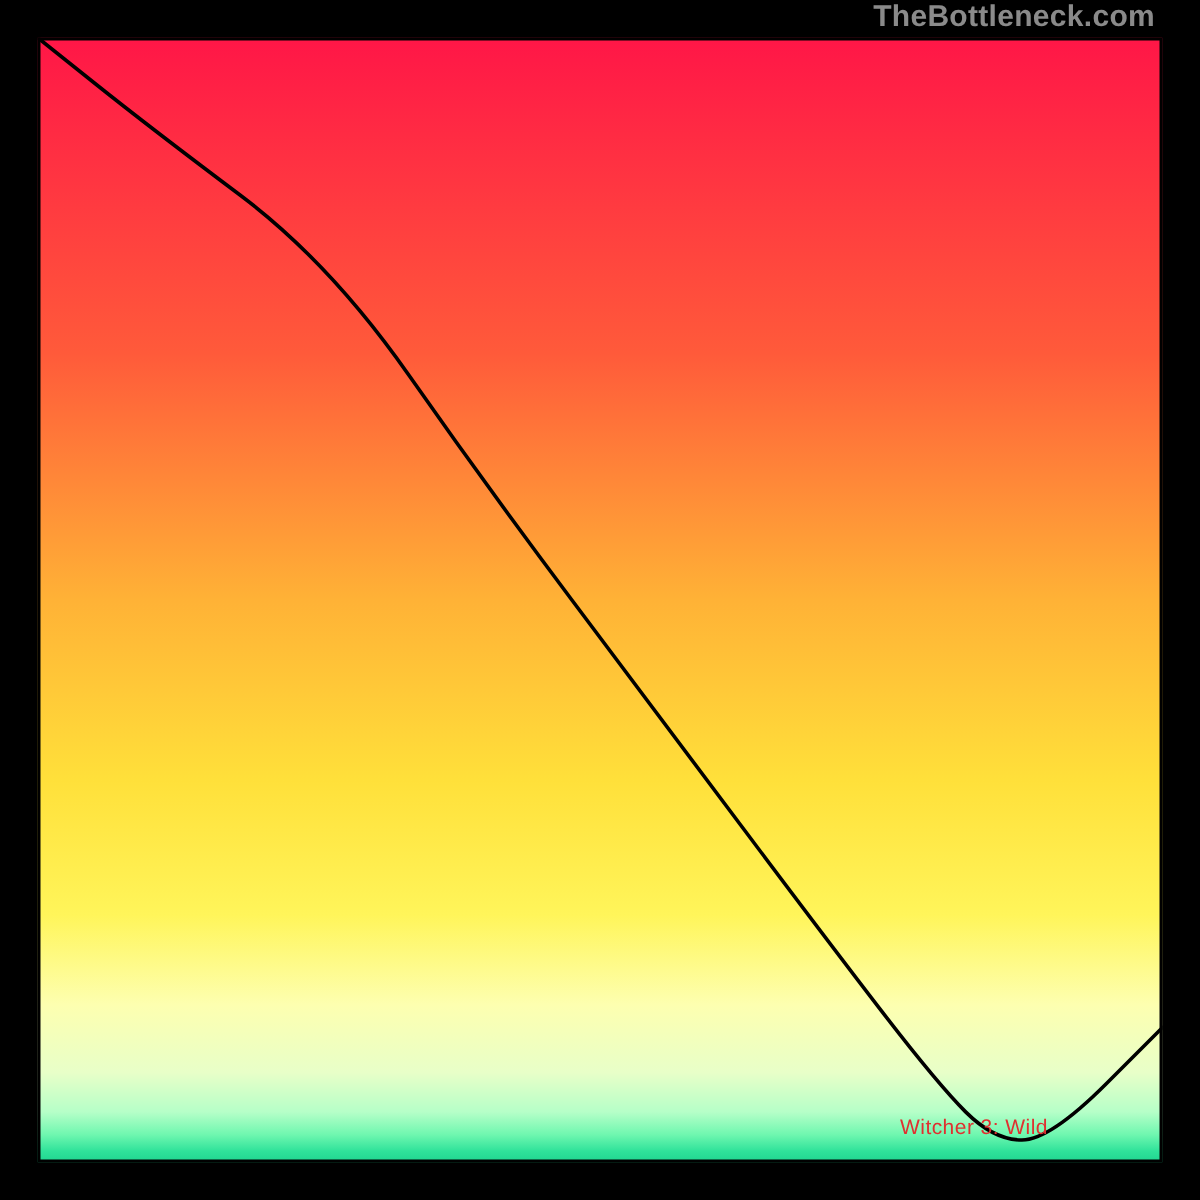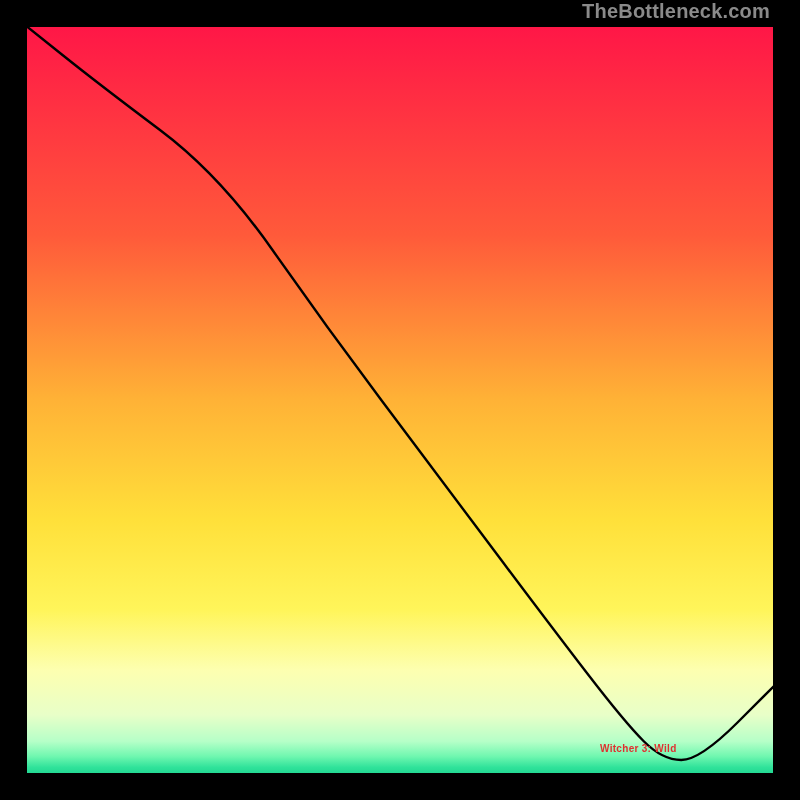--- a/index.html
+++ b/index.html
@@ -40,22 +40,22 @@
     width: 750px;
     height: 750px;
     box-sizing: border-box;
     border: 2px solid #000;
     z-index: 3;
     pointer-events: none;
   }
   svg { display: block; }
   .bottom-label {
     position: absolute;
-    font-size: 10px;
-    font-weight: 700;
+    font-size: 14px;
+    font-weight: 400;
     color: #e03030;
     letter-spacing: 0.3px;
     z-index: 4;
     white-space: nowrap;
   }
 </style>
 </head>
 <body>
 
 <div class="wrap">

